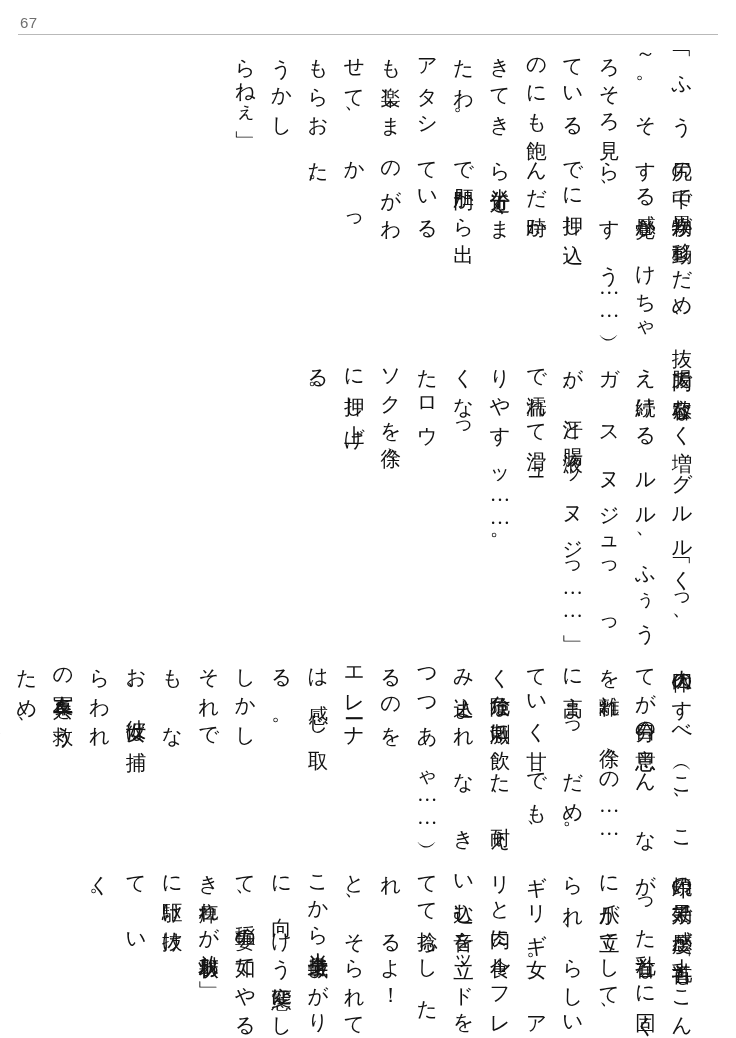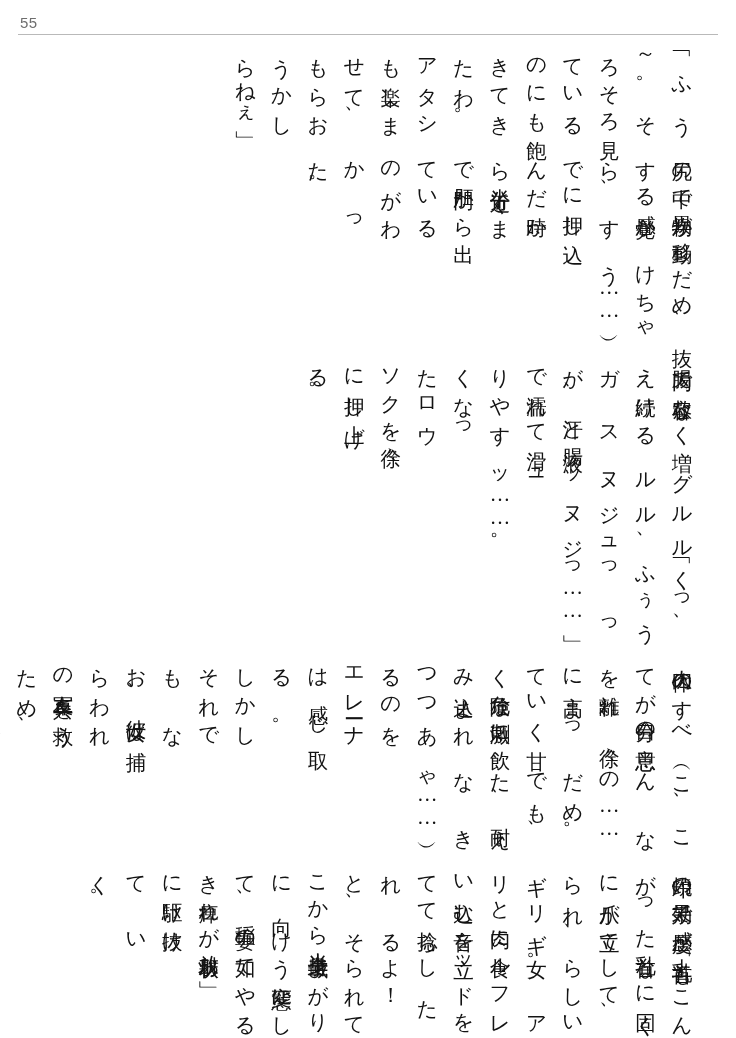--- a/index.html
+++ b/index.html
@@ -72,21 +72,21 @@
   }
   .para.indent {
     padding-top: 21px;
   }
 </style>
 </head>
 <body>
 
 <div id="page">
 
-  <div id="page-number">55</div>
+  <div id="page-number">67</div>
 
   <div id="header-rule"></div>
 
   <div id="text-body">
     <p class="para">「乳首もこんなに固くして、厭らしい女。　アルフレッドを殺した罰よ！　嬲られてよがり狂う変態にしてやるわ」</p>
     <p class="para indent">焼印の効果で感度が上がった乳首に爪が立てられ、ギリギリと肉に食い込む音を立てて捻られると、そこから上半身全域に向けて、稲妻の如き痺れが放射状に駆け抜けていく。</p>
     <p class="para indent">（こ、こんなの……だめ。でも、た、耐えなきゃ……）</p>
     <p class="para indent">肉体のすべてが自分の意思を離れ、徐々に高まっていく甘く危険な刺激に飲み込まれつつあるのをエレーナは感じ取る。　しかしそれでもなお、彼女は捕らわれの友軍兵を救うため、アナルを引き締めてロウソクが抜けるのを防いだ。</p>
     <p class="para">「くっ、ふぅうっっっ……」</p>
     <p class="para indent">グルルルル、ヌジュッヌジュッ……。</p>

